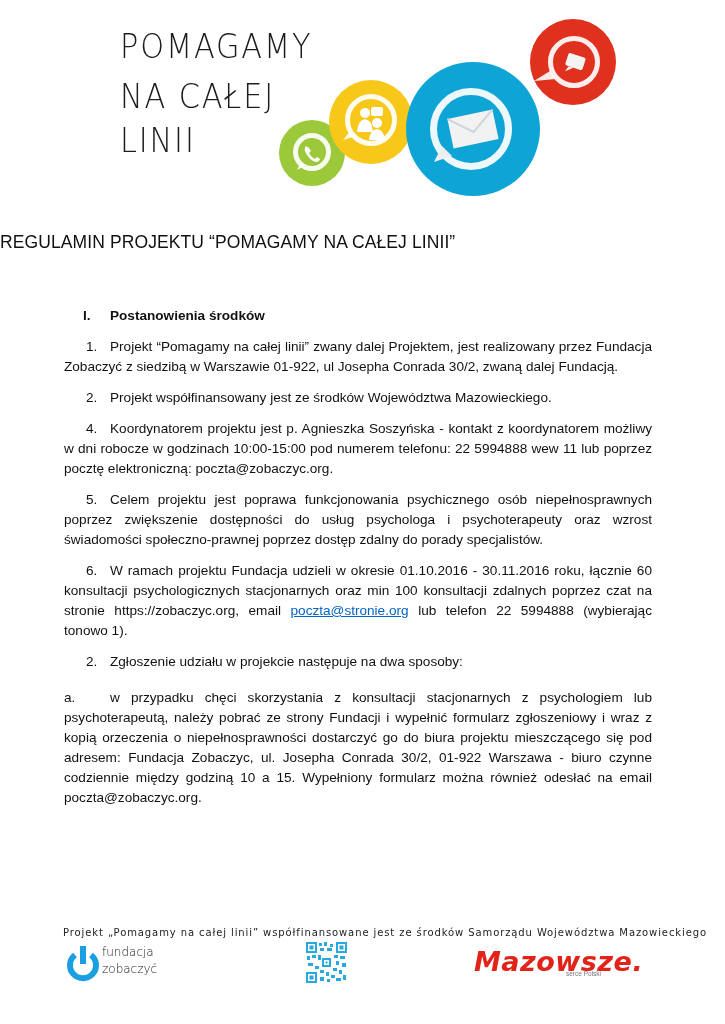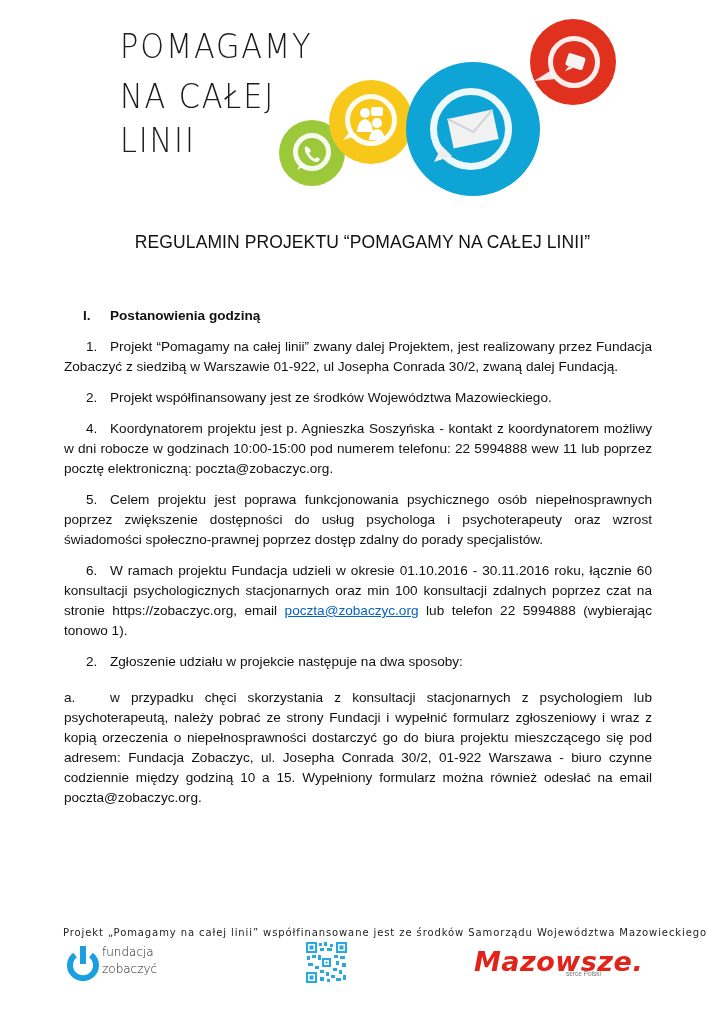--- a/index.html
+++ b/index.html
@@ -5,21 +5,21 @@
   html, body { margin: 0; padding: 0; background: #ffffff; }
   body { width: 725px; height: 1024px; position: relative; overflow: hidden; font-family: "Liberation Sans", sans-serif; color: #111; }
   .abs { position: absolute; }
 
   
   .logo-text { position: absolute; left: 120px; font-family: "DejaVu Sans", sans-serif; font-weight: 300; letter-spacing: 2px; color: #1c1c1c; font-size: 33px; line-height: 33px; transform: scaleX(0.92); transform-origin: left; }
   .circle { position: absolute; border-radius: 50%; }
   .bubble { position: absolute; border-radius: 50%; border: 5px solid rgba(255,255,255,0.92); box-sizing: border-box; }
 
   
-  .doc-title { position: absolute; left: 0; width: 725px; top: 232px; text-align: center; font-size: 17.5px; letter-spacing: 0.1px; color: #111; }
+  .doc-title { position: absolute; left: 0; width: 725px; top: 232px; text-align: left; font-size: 17.5px; letter-spacing: 0.1px; color: #111; }
 
   
   .content { position: absolute; left: 64px; width: 596px; top: 306px; font-size: 13.6px; line-height: 20px; }
   .section-heading { font-weight: bold; margin: 0 0 11px 0; height: 20px; position: relative; }
   .section-heading .num { position: absolute; left: 19px; }
   .section-heading .lbl { position: absolute; left: 46px; }
   .para { text-align: justify; text-indent: 22px; margin: 0 8px 11px 0; }
   .para .pnum { display: inline-block; width: 24px; text-indent: 0; }
   .para.alpha { text-indent: 0; }
   .para.alpha .pnum { width: 46px; }
@@ -84,28 +84,28 @@
     </svg>
   </div>
 </div>
 
 <div class="doc-title">REGULAMIN PROJEKTU “POMAGAMY NA CAŁEJ LINII”</div>
 
 <div class="content">
 
   <div class="section-heading">
     <span class="num">I.</span>
-    <span class="lbl">Postanowienia godziną</span>
+    <span class="lbl">Postanowienia środków</span>
   </div>
 
   <p class="para"><span class="pnum">1.</span><span>Projekt “Pomagamy na całej linii”  zwany dalej Projektem, jest realizowany przez Fundacja Zobaczyć z siedzibą w Warszawie 01-922, ul Josepha Conrada 30/2, zwaną dalej Fundacją.</span></p>
   <p class="para"><span class="pnum">2.</span><span>Projekt współfinansowany jest ze środków Województwa Mazowieckiego.</span></p>
   <p class="para"><span class="pnum">4.</span><span>Koordynatorem projektu jest p. Agnieszka Soszyńska - kontakt z koordynatorem możliwy w dni robocze w godzinach 10:00-15:00 pod numerem telefonu: 22 5994888 wew 11 lub poprzez pocztę elektroniczną: poczta@zobaczyc.org.</span></p>
   <p class="para"><span class="pnum">5.</span><span>Celem projektu jest poprawa funkcjonowania psychicznego osób niepełnosprawnych poprzez zwiększenie dostępności do usług psychologa i psychoterapeuty oraz wzrost świadomości społeczno-prawnej poprzez dostęp zdalny do porady specjalistów.</span></p>
-  <p class="para"><span class="pnum">6.</span><span>W ramach projektu Fundacja udzieli w okresie 01.10.2016 - 30.11.2016 roku, łącznie 60 konsultacji psychologicznych stacjonarnych oraz min 100 konsultacji zdalnych poprzez czat na stronie https://zobaczyc.org, email </span><a class="link">poczta@zobaczyc.org</a><span> lub telefon 22 5994888 (wybierając tonowo 1).</span></p>
+  <p class="para"><span class="pnum">6.</span><span>W ramach projektu Fundacja udzieli w okresie 01.10.2016 - 30.11.2016 roku, łącznie 60 konsultacji psychologicznych stacjonarnych oraz min 100 konsultacji zdalnych poprzez czat na stronie https://zobaczyc.org, email </span><a class="link">poczta@stronie.org</a><span> lub telefon 22 5994888 (wybierając tonowo 1).</span></p>
 
 
   <p class="para" style="margin-bottom:16px;"><span class="pnum">2.</span><span>Zgłoszenie udziału w projekcie następuje na dwa sposoby:</span></p>
   <p class="para alpha"><span class="pnum">a.</span><span>w przypadku chęci skorzystania z konsultacji stacjonarnych z psychologiem lub psychoterapeutą, należy pobrać ze strony Fundacji i wypełnić formularz zgłoszeniowy i wraz z kopią orzeczenia o niepełnosprawności dostarczyć go do biura projektu mieszczącego się pod adresem: Fundacja Zobaczyc, ul. Josepha Conrada 30/2, 01-922 Warszawa - biuro czynne codziennie między godziną 10 a 15. Wypełniony formularz można również odesłać na email poczta@zobaczyc.org.</span></p>
 </div>
 
 <div class="footer-note">Projekt „Pomagamy na całej linii” współfinansowane jest ze środków Samorządu Województwa Mazowieckiego</div>
 
 <div class="fz-logo">
   <svg class="abs" style="left:0;top:2px" width="34" height="36" viewBox="0 0 34 36">

